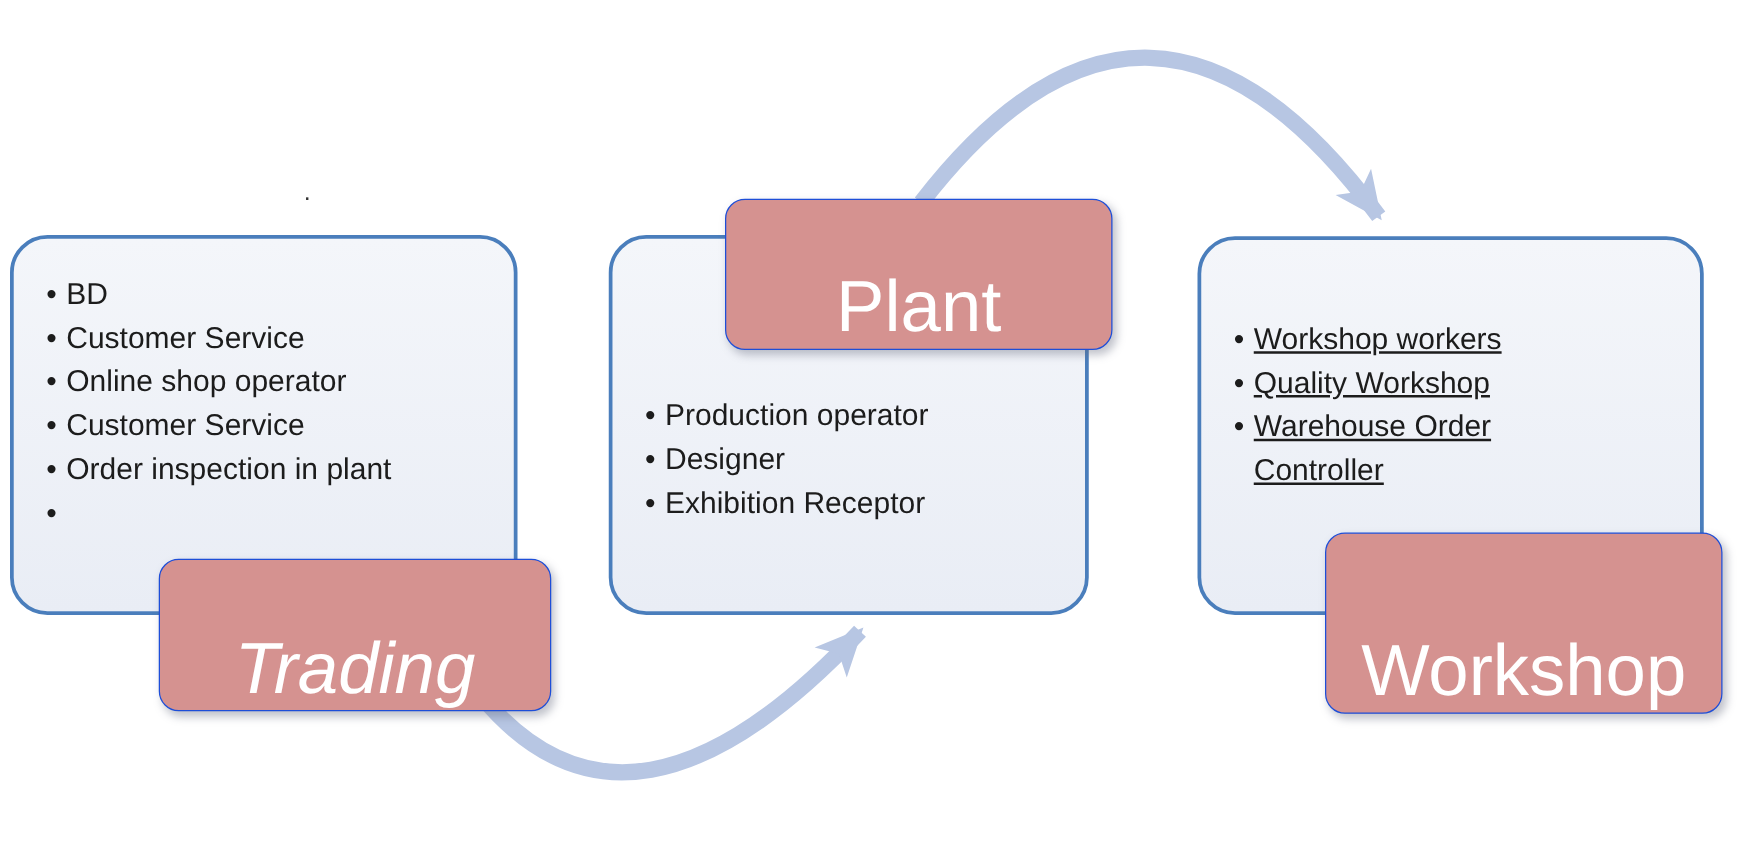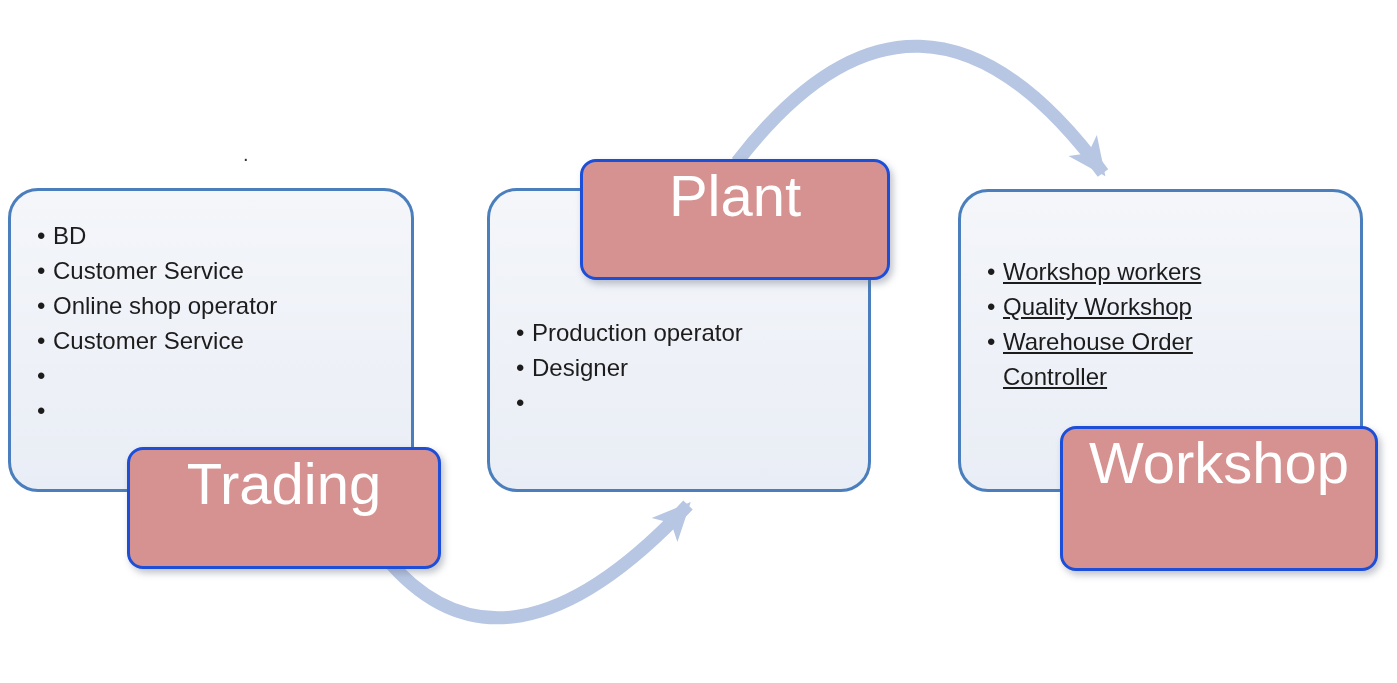--- a/index.html
+++ b/index.html
@@ -39,31 +39,31 @@
   ul.roles li { display: flex; align-items: flex-start; }
   .blt { flex: 0 0 auto; width: 16px; text-align: left; }
   .txt { flex: 0 1 auto; }
   .box3 .txt { max-width: 235px; text-decoration: underline; }
 
   
   .label {
     position: absolute;
     box-sizing: border-box;
     background: #d59290;
-    border: 3px solid #1d4ed8;
+    border: 1px solid #1d4ed8;
     border-radius: 16px;
     box-shadow: 3px 4px 7px rgba(100, 105, 125, 0.40);
     color: #ffffff;
     display: flex;
-    align-items: flex-start;
+    align-items: flex-end;
     justify-content: center;
     font-size: 58px;
     z-index: 3;
   }
-  .label-trading  { left: 127px;  top: 447px; width: 314px; height: 122px; }
+  .label-trading  { left: 127px;  top: 447px; width: 314px; height: 122px; font-style: italic; }
   .label-plant    { left: 580px;  top: 159px; width: 310px; height: 121px; }
   .label-workshop { left: 1060px; top: 426px; width: 318px; height: 145px; }
 
   
   svg.arrows {
     position: absolute;
     left: 0; top: 0;
     width: 1397px; height: 683px;
     z-index: 2;
     overflow: visible;
@@ -108,39 +108,41 @@
       <li>
           <span class="blt">•</span>
           <span class="txt">Online shop operator</span>
         </li>
       <li>
           <span class="blt">•</span>
           <span class="txt">Customer Service</span>
         </li>
       <li>
           <span class="blt">•</span>
+          <span class="txt">Order inspection in plant</span>
         </li>
       <li>
           <span class="blt">•</span>
         </li>
     </ul>
   </section>
 
   <section class="box box2">
     <ul class="roles">
       <li>
           <span class="blt">•</span>
           <span class="txt">Production operator</span>
         </li>
       <li>
           <span class="blt">•</span>
           <span class="txt">Designer</span>
         </li>
       <li>
           <span class="blt">•</span>
+          <span class="txt">Exhibition Receptor</span>
         </li>
     </ul>
   </section>
 
   <section class="box box3">
     <ul class="roles">
       <li>
           <span class="blt">•</span>
           <span class="txt">Workshop workers</span>
         </li>

